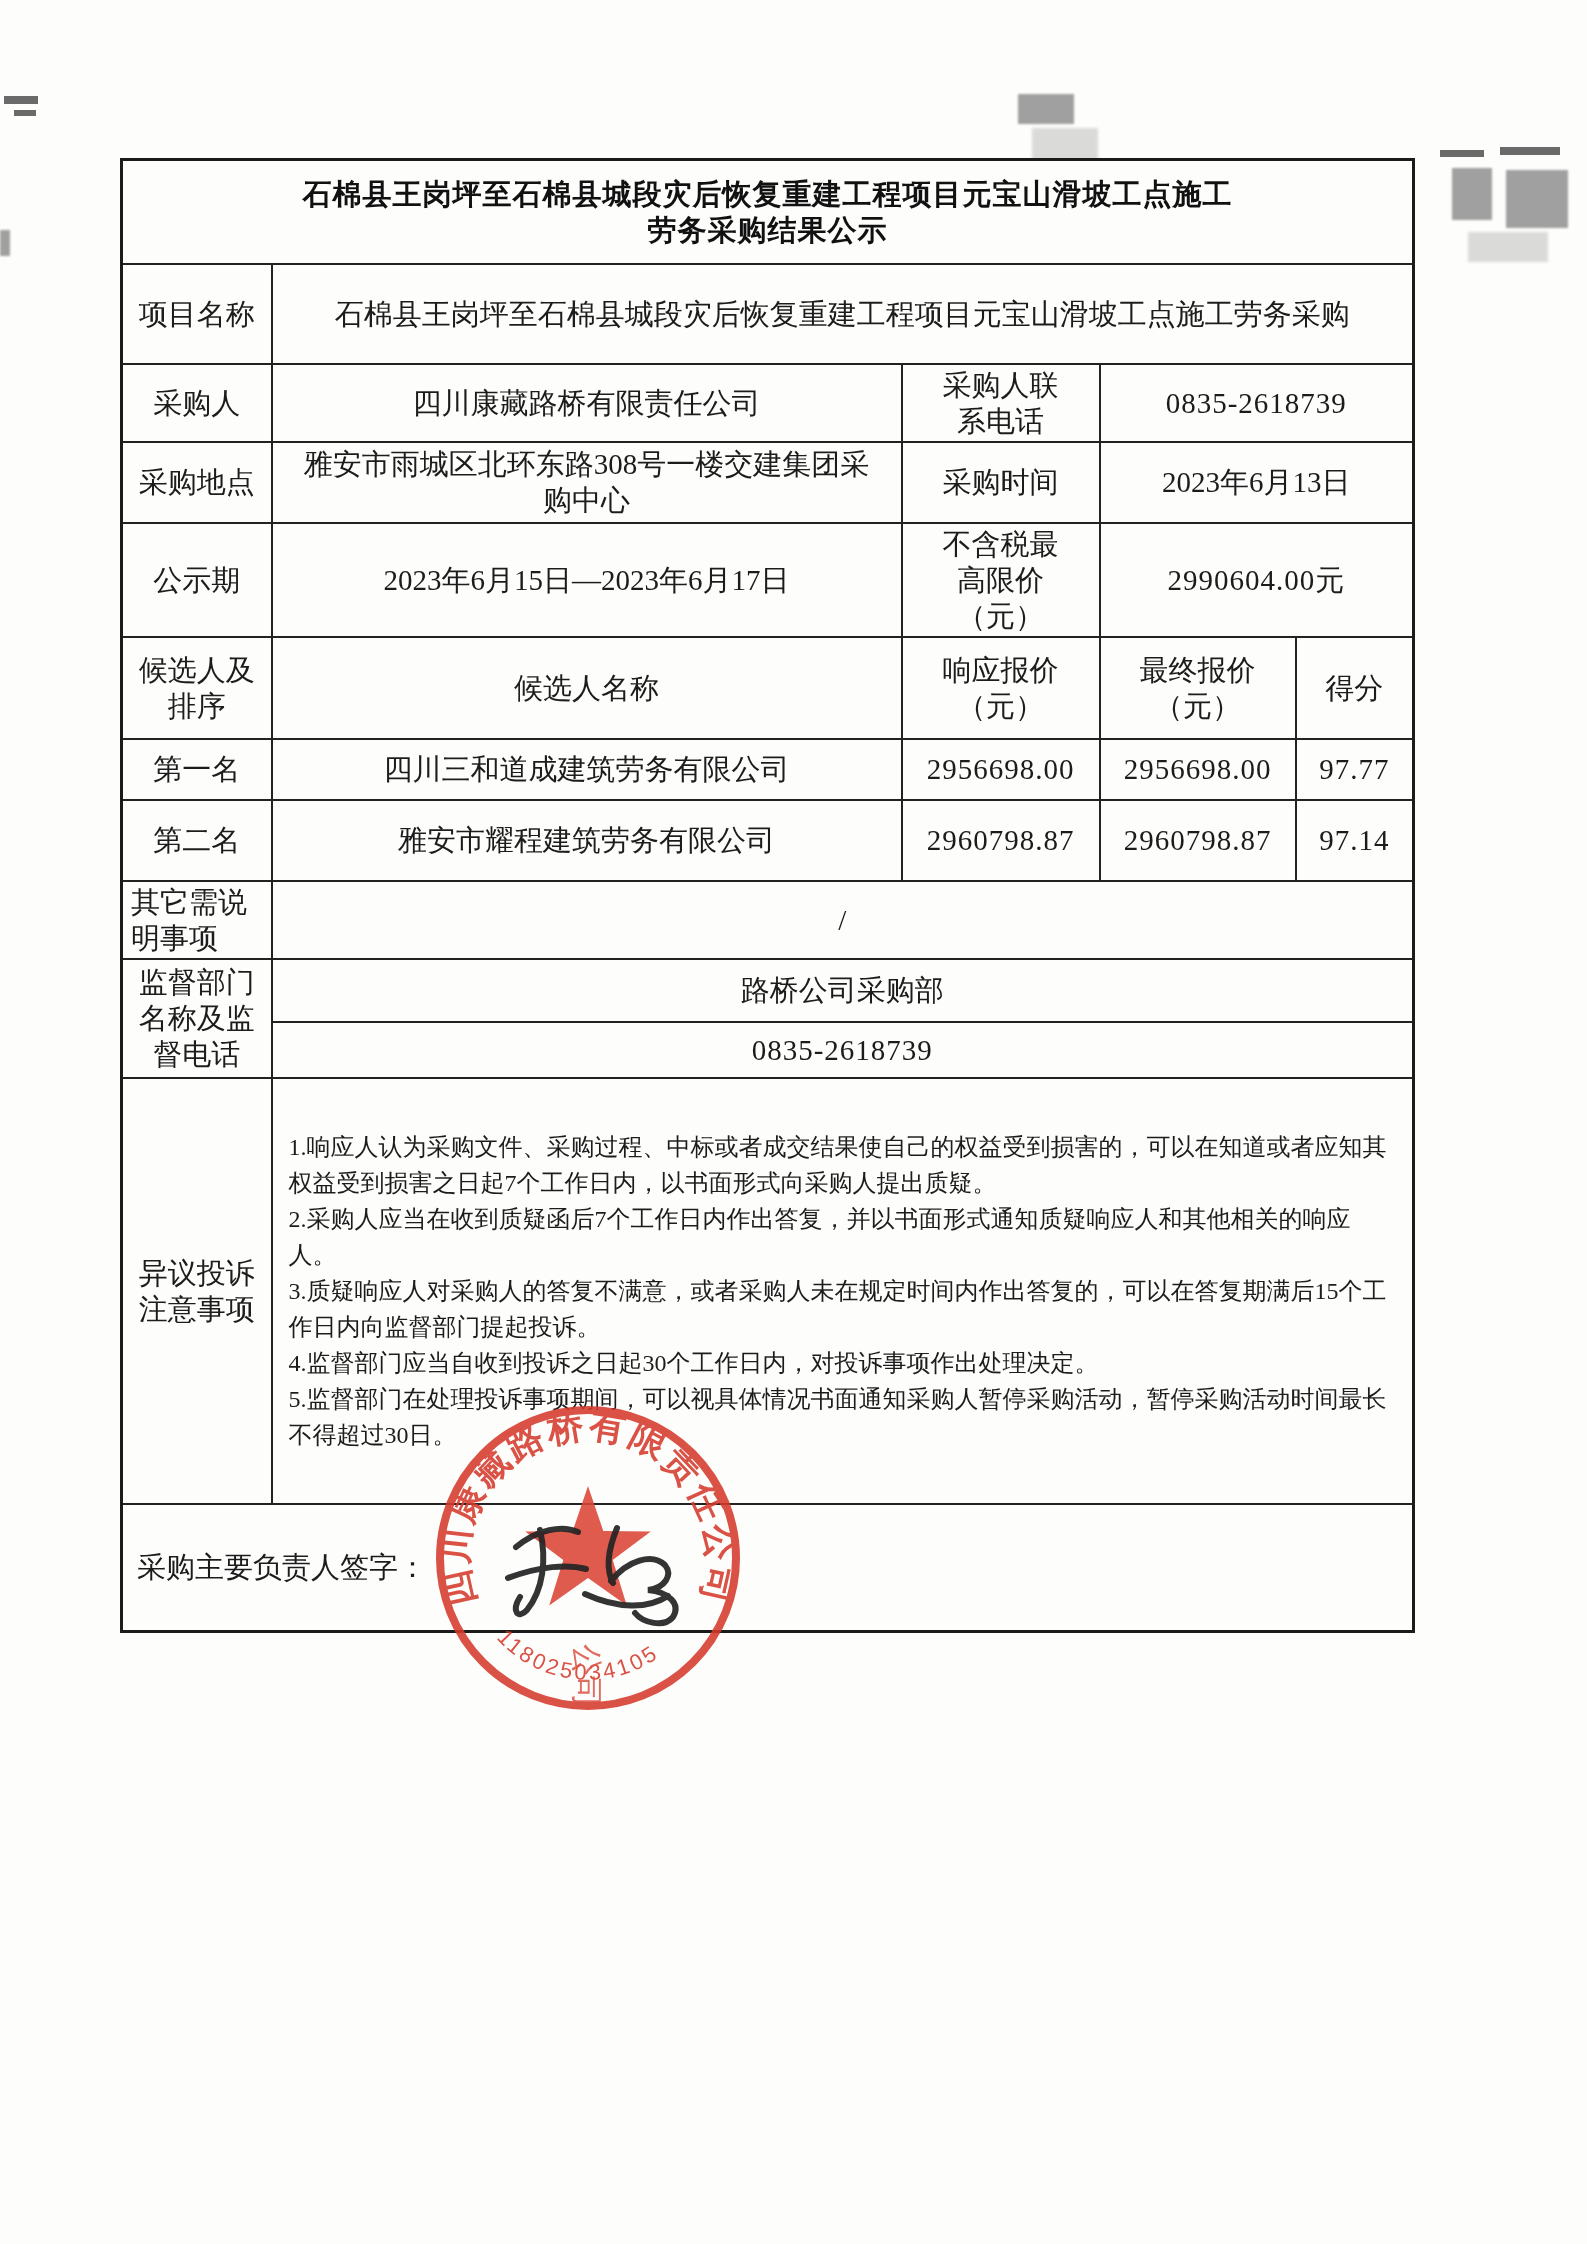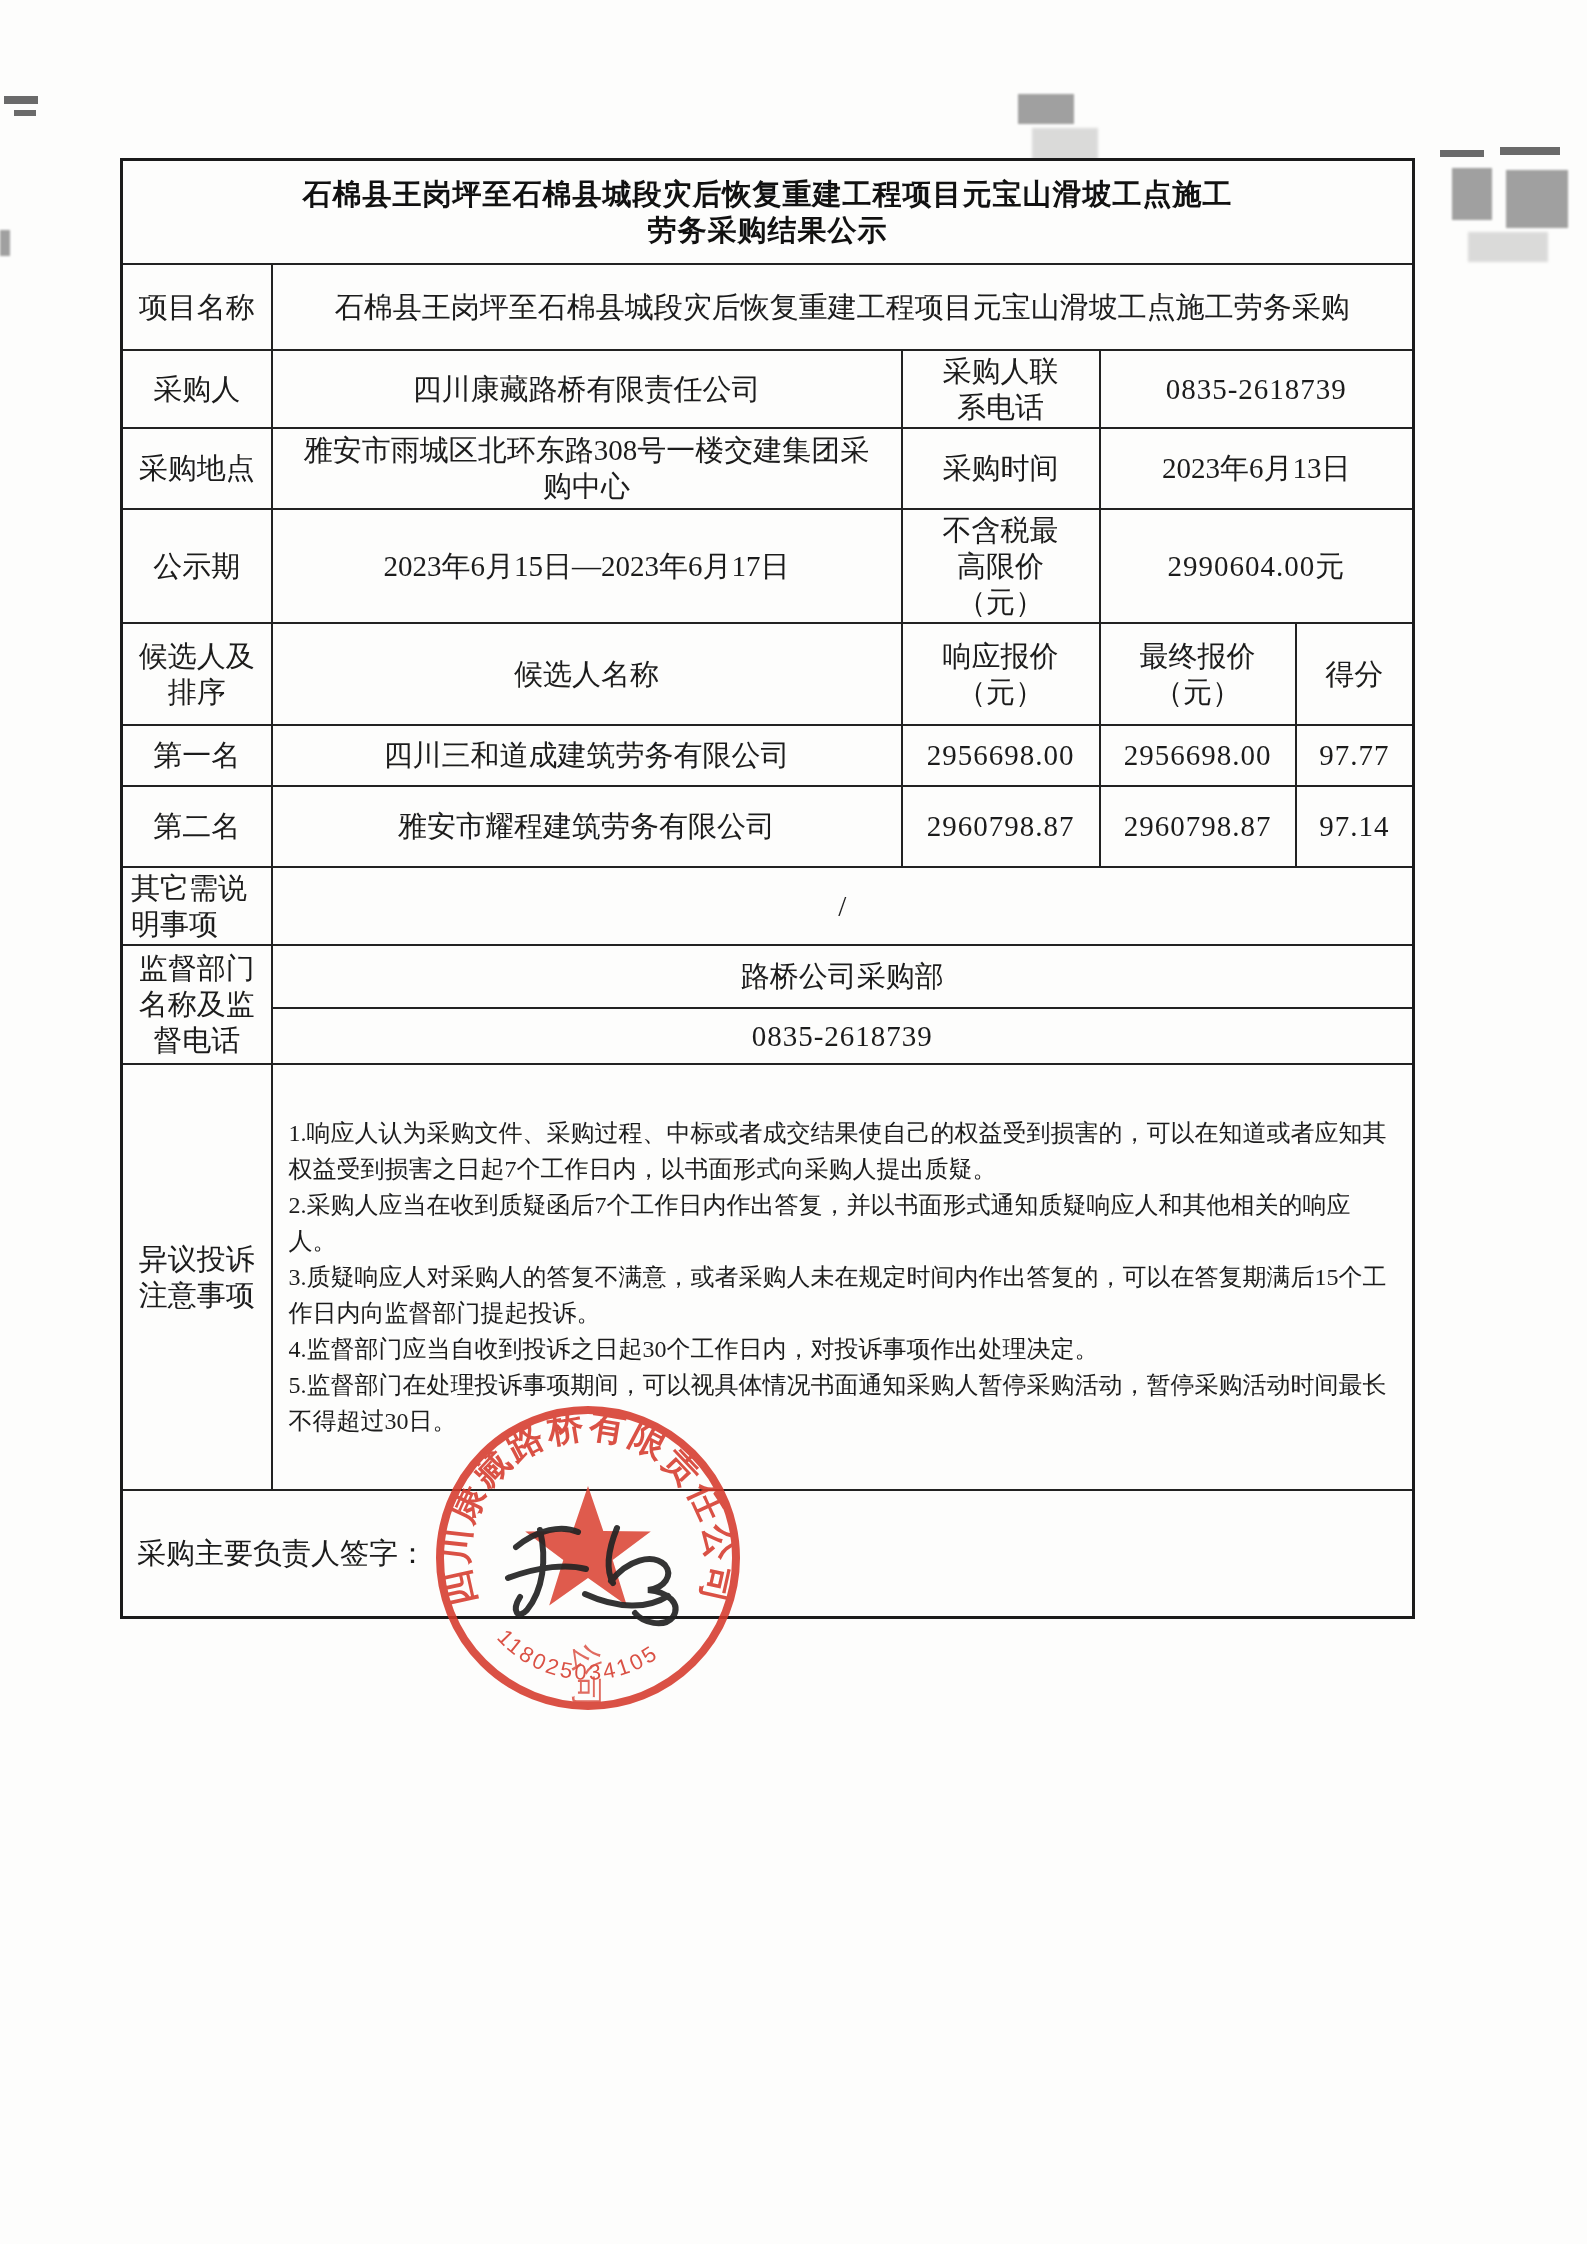--- a/index.html
+++ b/index.html
@@ -81,21 +81,21 @@
     </colgroup>
 
     <tbody>
         <tr style="height:104px">
       <td colspan="5" class="title-cell">
         <div>石棉县王岗坪至石棉县城段灾后恢复重建工程项目元宝山滑坡工点施工</div>
         <div>劳务采购结果公示</div>
       </td>
     </tr>
 
-    <tr style="height:86px">
+    <tr style="height:100px">
       <td class="label-cell">项目名称</td>
       <td colspan="4">石棉县王岗坪至石棉县城段灾后恢复重建工程项目元宝山滑坡工点施工劳务采购</td>
     </tr>
 
     <tr style="height:78px">
       <td class="label-cell">采购人</td>
       <td>四川康藏路桥有限责任公司</td>
       <td class="sub-label">采购人联系电话</td>
       <td colspan="2" class="num">0835-2618739</td>
     </tr>

